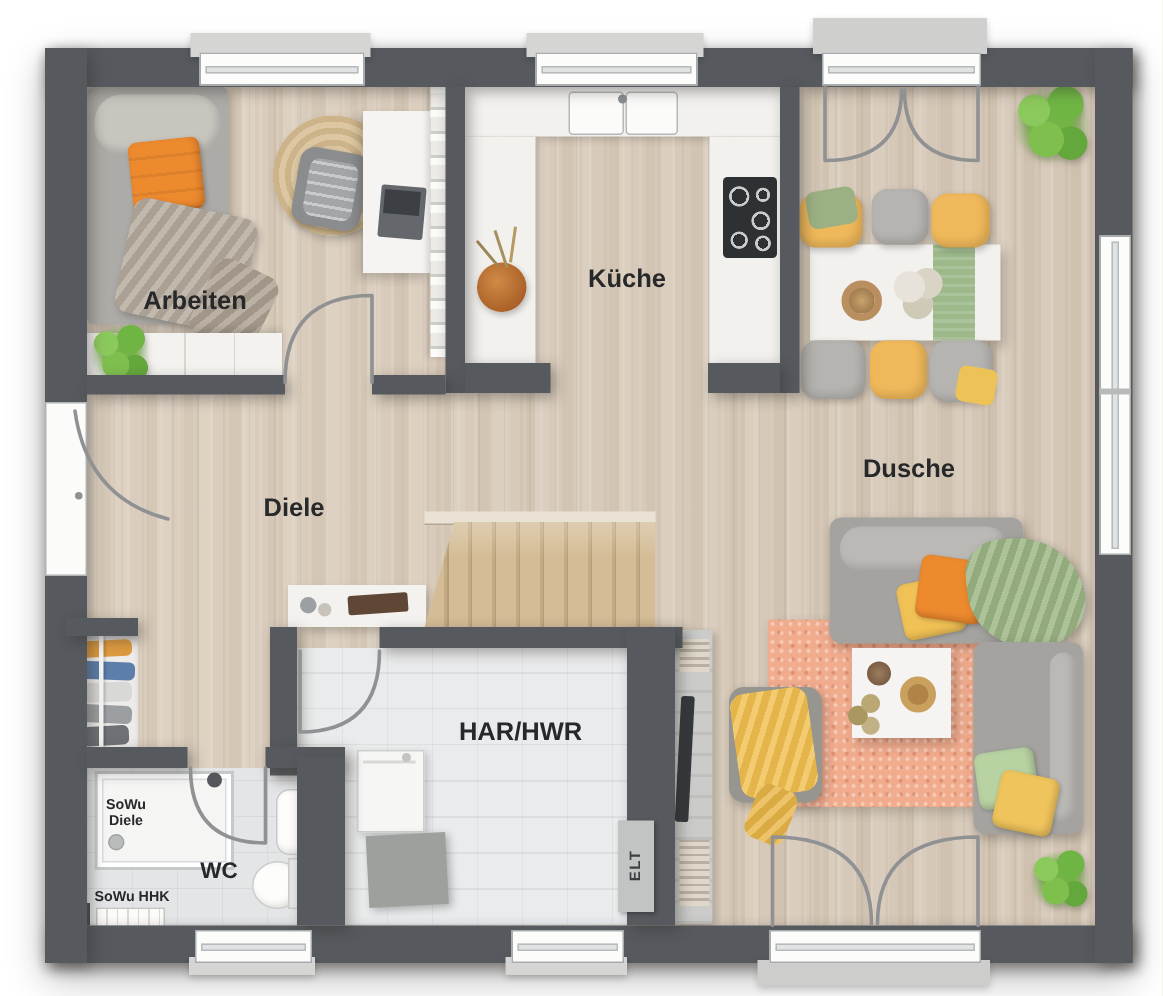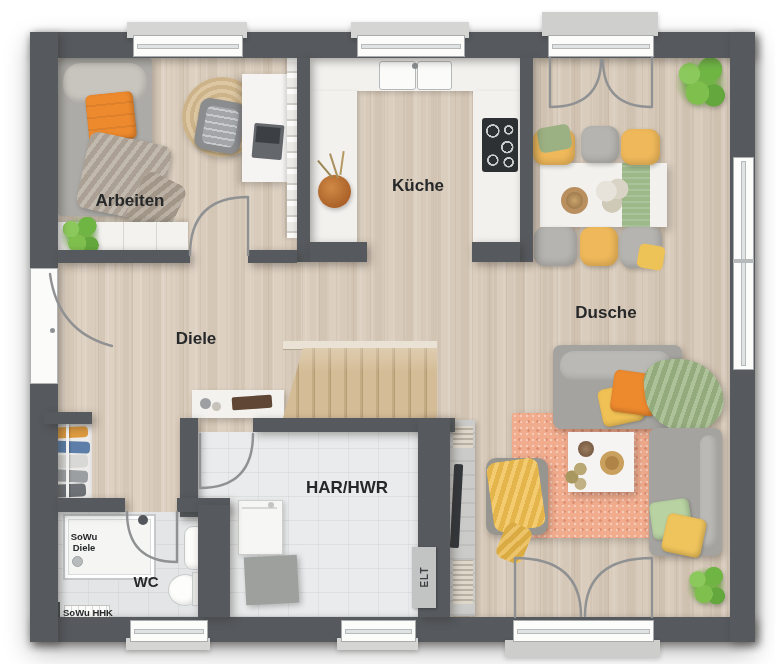--- a/index.html
+++ b/index.html
@@ -247,16 +247,16 @@
   <div class="abs lbl lbl-big" style="left:130px;top:201px;">Arbeiten</div>
   <div class="abs lbl lbl-big" style="left:418px;top:186px;">Küche</div>
   <div class="abs lbl lbl-big" style="left:606px;top:313px;">Dusche</div>
   <div class="abs lbl lbl-big" style="left:180px;top:339px;padding-left:32px;">Diele</div>
   <div class="abs lbl lbl-big" style="left:347px;top:488px;">HAR/HWR</div>
   <div class="abs lbl" style="left:146px;top:581px;font-size:15px;">WC</div>
   <div class="abs lbl lbl-sm" style="left:84px;top:542px;">
     <span style="display:block;">SoWu</span>
     <span style="display:block;">Diele</span>
   </div>
-  <div class="abs lbl lbl-sm" style="left:88px;top:612px;">SoWu HHK</div>
+  <div class="abs lbl lbl-sm" style="left:88px;top:598px;">SoWu HHK</div>
   <div class="abs lbl" style="left:424px;top:577px;font-size:10px;letter-spacing:1px;transform:translate(-50%,-50%) rotate(-90deg);color:#3c3f41;">ELT</div>
 
 </div>
 
 </body></html>

